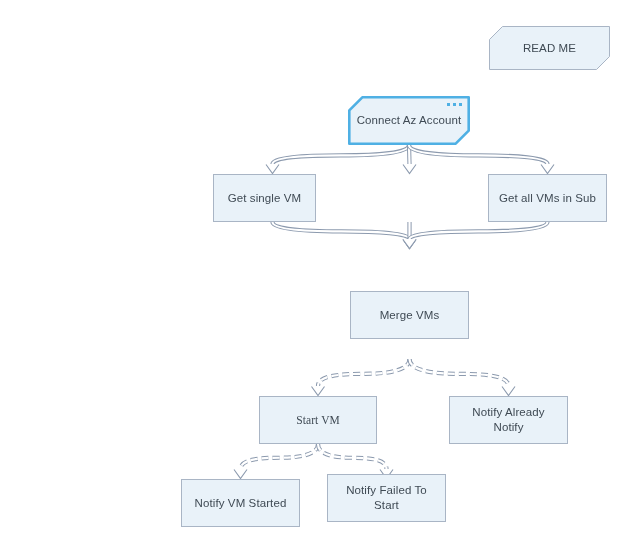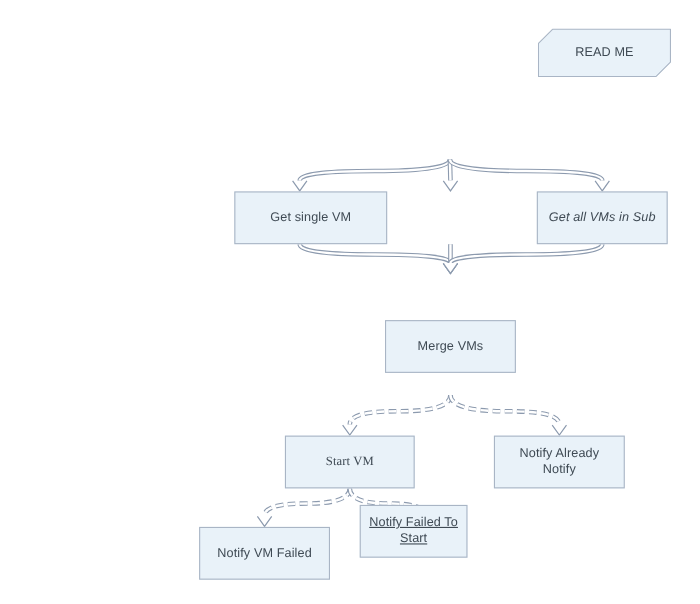--- a/index.html
+++ b/index.html
@@ -120,34 +120,45 @@
       <path d="M 318 444 C 318 454.3125, 333.07 457.75, 352.25 457.75 C 371.43 457.75, 386.5 459.75, 386.5 469" fill="none" stroke="#8c9aae" stroke-width="4.2" stroke-linecap="butt" stroke-dasharray="7 4"></path>
       <path d="M 318 444 C 318 454.3125, 333.07 457.75, 352.25 457.75 C 371.43 457.75, 386.5 459.75, 386.5 469" fill="none" stroke="#ffffff" stroke-width="2.2" stroke-linecap="butt" stroke-dasharray="7 4"></path>
       <path d="M 380 469.5 L 386.5 478.5 L 393 469.5" fill="#ffffff" stroke="#8c9aae" stroke-width="1.1" stroke-linejoin="miter"></path>
     </svg>
 <div class="node chamfer-tl-br" style="left: 489px; top: 26px; width: 121px; height: 44px; border-radius: 19px;">
       <svg class="chamfer-shape" viewBox="0 0 121 44" preserveAspectRatio="none">
         <path d="M 13.5 0.5 L 120.5 0.5 L 120.5 30.5 L 107.5 43.5 L 0.5 43.5 L 0.5 13.5 Z" fill="#e9f2f9" stroke="#a9b5c5" stroke-width="1" stroke-linejoin="round"></path>
       </svg>
       <span class="node-label">READ ME</span>
     </div>
-    <div class="node" style="left: 213px; top: 174px; width: 139px; height: 48px;">
+    <div class="node chamfer-tl-br accent" style="left: 348px; top: 96px; width: 122px; height: 49px;">
+      <svg class="chamfer-shape" viewBox="0 0 122 49" preserveAspectRatio="none">
+        <path d="M 14.3 1.3 L 120.7 1.3 L 120.7 34.7 L 107.7 47.7 L 1.3 47.7 L 1.3 14.3 Z" fill="#e9f2f9" stroke="#4fb0e4" stroke-width="2.6" stroke-linejoin="round"></path>
+      </svg>
+      <span class="node-label">Connect Az Account</span>
+      <span class="dots" style="right: 8px; top: 7px;">
+        <i></i>
+        <i></i>
+        <i></i>
+      </span>
+    </div>
+    <div class="node" style="left: 213px; top: 174px; width: 103px; height: 48px;">
       <span class="node-label">Get single VM</span>
     </div>
-    <div class="node" style="left: 488px; top: 174px; width: 119px; height: 48px; font-style: italic;">
+    <div class="node" style="left: 488px; top: 174px; width: 119px; height: 48px;">
       <span class="node-label">Get all VMs in Sub</span>
     </div>
     <div class="node" style="left: 350px; top: 249px; width: 119px; height: 48px; margin-top: 42px;">
       <span class="node-label">Merge VMs</span>
     </div>
     <div class="node" style="left: 259px; top: 396px; width: 118px; height: 48px; font-family: Liberation Serif, serif;">
       <span class="node-label">Start VM</span>
     </div>
     <div class="node" style="left: 449px; top: 396px; width: 119px; height: 48px;">
       <span class="node-label">Notify Already Notify</span>
     </div>
     <div class="node" style="left: 181px; top: 479px; width: 119px; height: 48px;">
-      <span class="node-label">Notify VM Failed</span>
+      <span class="node-label">Notify VM Started</span>
     </div>
-    <div class="node" style="left: 327px; top: 459px; width: 98px; height: 48px; text-decoration: underline;">
+    <div class="node" style="left: 327px; top: 474px; width: 119px; height: 48px;">
       <span class="node-label">Notify Failed To Start</span>
     </div>
   </div>
 
 </body></html>

